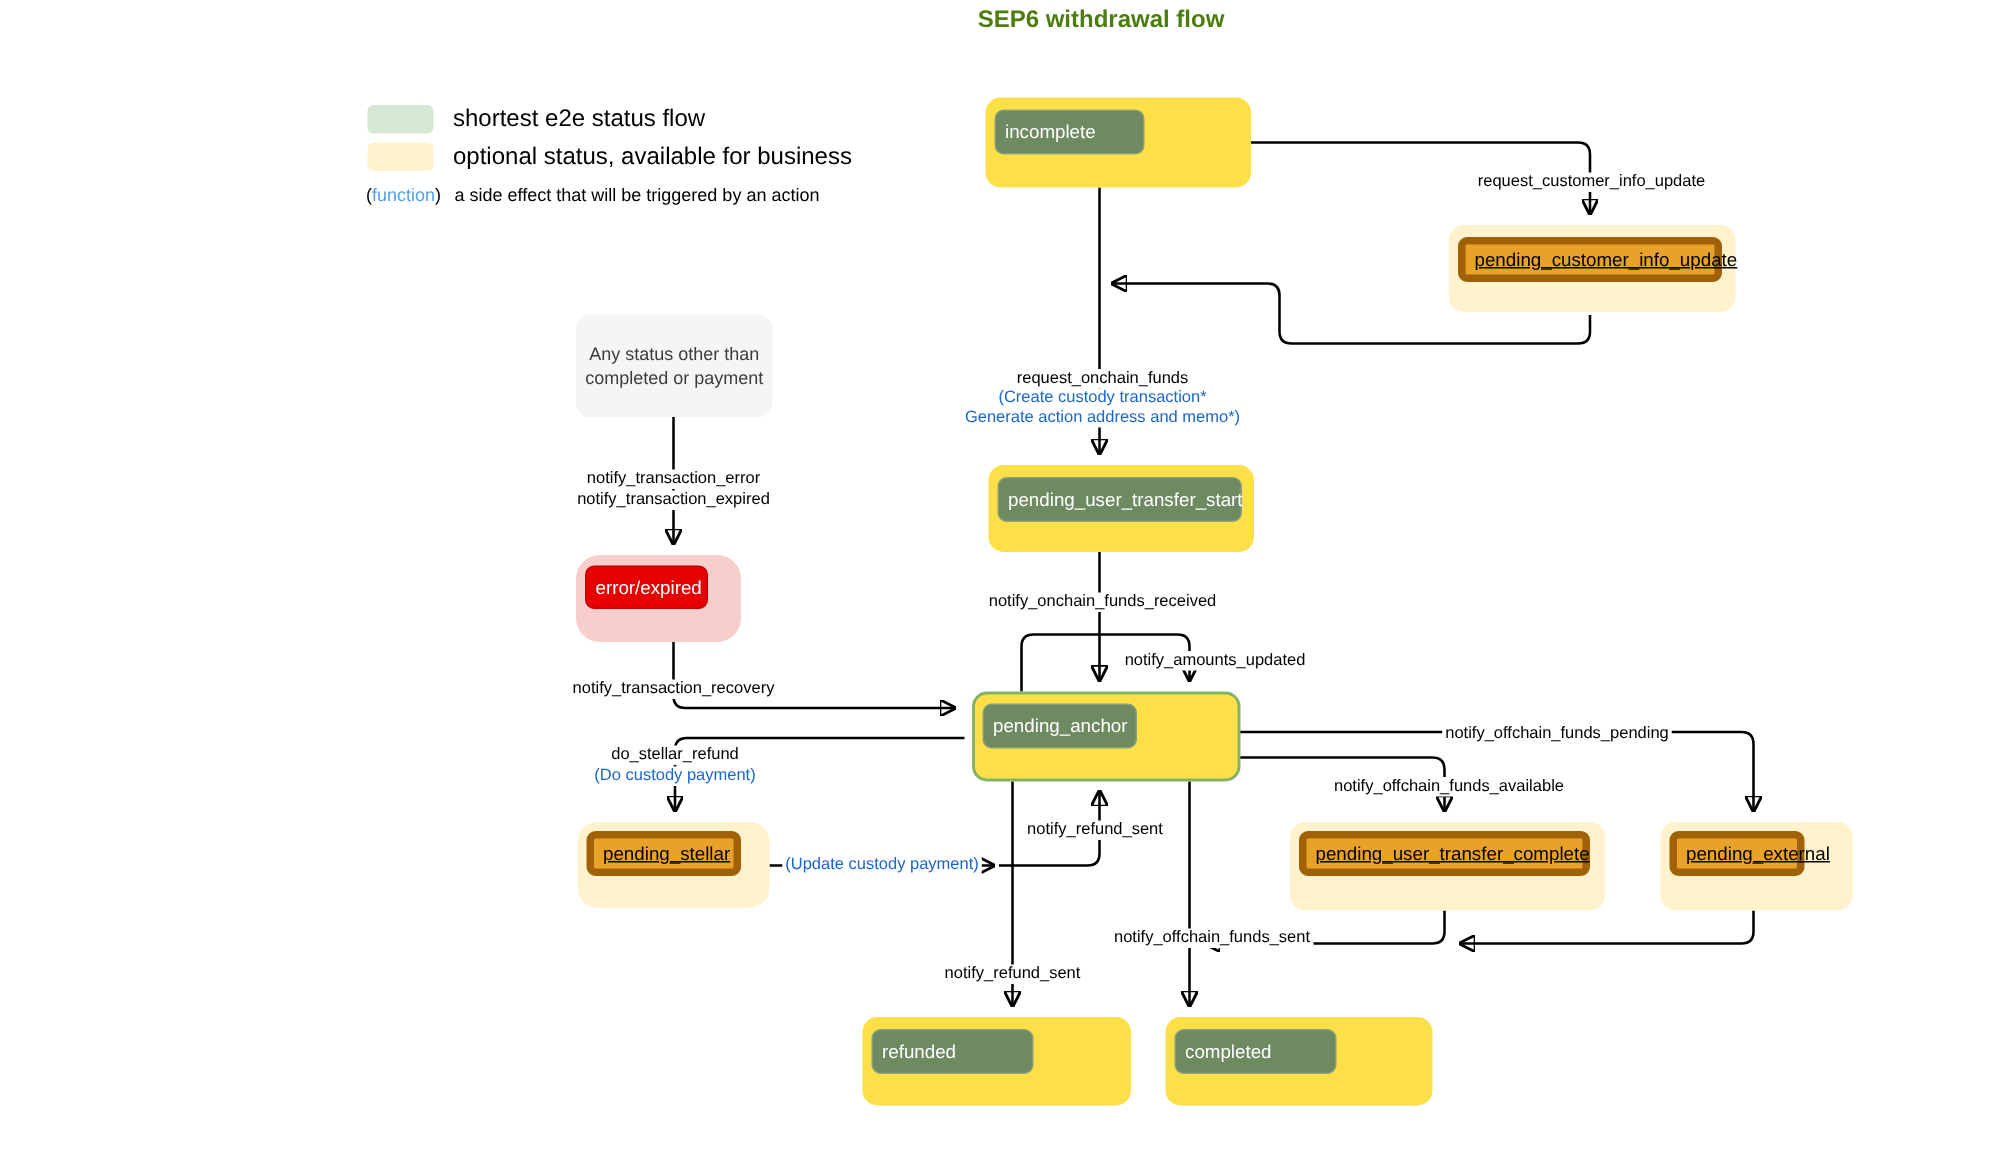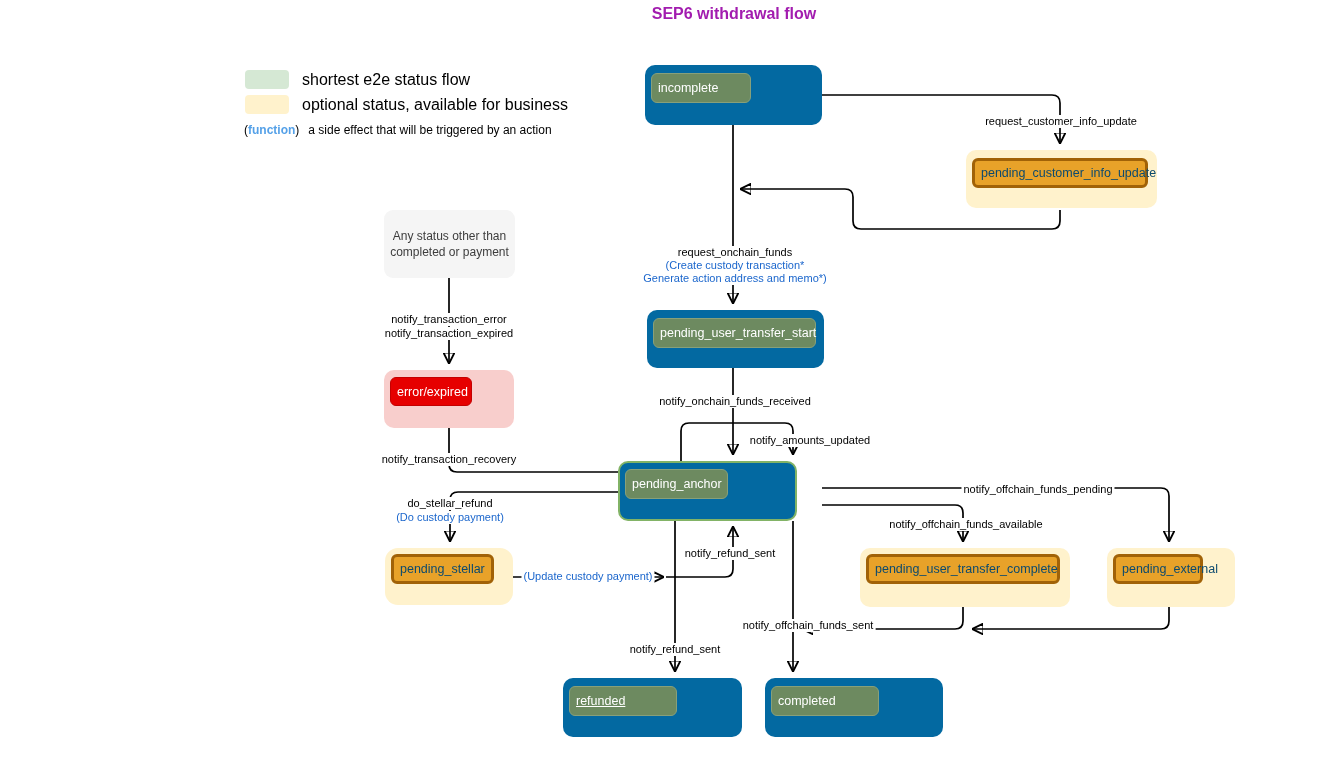--- a/index.html
+++ b/index.html
@@ -4,51 +4,51 @@
 <style>
   html,body{margin:0;padding:0;background:#ffffff;}
   #canvas{
     position:relative;width:1337px;height:770px;overflow:hidden;
     font-family:"Liberation Sans", sans-serif;background:#ffffff;
   }
   #edges{position:absolute;left:0;top:0;width:1337px;height:770px;}
   #edges path{fill:none;stroke:#000;stroke-width:1.7px;stroke-linejoin:round;}
   .title{
     position:absolute;left:734px;top:5px;transform:translateX(-50%);
-    font-size:16px;font-weight:bold;color:#a21caf;white-space:nowrap;
+    font-size:16px;font-weight:bold;color:#4d7c0f;white-space:nowrap;
   }
   .node{position:absolute;border-radius:10px;box-sizing:border-box;}
-  .node.green{background:#0369a1;}
+  .node.green{background:#fde047;margin-left:12px;}
   .node.green.bordered{border:2px solid #82b366;}
   .node.cream{background:#fff2cc;}
   .node.pink{background:#f8cecc;}
   .pill{
     position:absolute;left:6px;top:8px;border-radius:6px;
     display:flex;align-items:center;padding-left:6px;box-sizing:border-box;
     font-size:12.5px;white-space:nowrap;height:30px;
   }
   .pill.darkgreen{background:#6d8a60;color:#ffffff;border:1px solid #87a07a;}
-  .pill.orange{background:#e8a229;color:#0c4a6e;border:3px solid #a16207;}
+  .pill.orange{background:#e8a229;color:#000000;border:5px solid #a16207;text-decoration:underline;}
   .pill.red{background:#e60000;color:#ffffff;border:1px solid #c30000;}
   .notebox{
     position:absolute;left:384px;top:210px;width:131px;height:68px;
     background:#f5f5f5;border-radius:9px;color:#3d3d3d;
     display:flex;flex-direction:column;align-items:center;justify-content:center;
     font-size:12px;line-height:16px;text-align:center;
   }
   .elabel{
     position:absolute;transform:translateX(-50%);white-space:nowrap;
     font-size:11px;color:#000;background:#ffffff;padding:0 2px;line-height:13px;
   }
   .elabel.blue{color:#1b66cc;}
   .legend-row{position:absolute;display:flex;align-items:center;white-space:nowrap;}
   .swatch{width:44px;height:19px;border-radius:4px;display:inline-block;margin-right:13px;}
   .swatch.green{background:#d5e8d4;}
   .swatch.yellow{background:#fff2cc;}
-  .fn-blue{color:#55a1e8;font-weight:bold;}
+  .fn-blue{color:#55a1e8;}
 </style>
 </head>
 <body>
 
 <div id="canvas">
 
   <svg id="edges" viewBox="0 0 1337 770" xmlns="http://www.w3.org/2000/svg">
     <defs>
       <marker id="arr" viewBox="0 0 10 10" refX="8.5" refY="5" markerWidth="6.5" markerHeight="6.5" orient="auto-start-reverse">
         <path d="M0,0 L10,5 L0,10 z" fill="#000" stroke="none"></path>
@@ -93,46 +93,46 @@
 
   <div class="node cream" style="left:966px;top:150px;width:191px;height:58px;">
     <div class="pill orange" style="width:176px;">pending_customer_info_update</div>
   </div>
 
   <div class="notebox">
     <div>Any status other than</div>
     <div>completed or payment</div>
   </div>
 
-  <div class="node pink" style="left:384px;top:370px;width:130px;height:58px;">
+  <div class="node pink" style="left:384px;top:370px;width:110px;height:58px;border-radius:16px;">
     <div class="pill red" style="width:82px;height:29px;top:7px;">error/expired</div>
   </div>
 
   <div class="node green" style="left:647px;top:310px;width:177px;height:58px;">
     <div class="pill darkgreen" style="width:163px;">pending_user_transfer_start</div>
   </div>
 
-  <div class="node green bordered" style="left:618px;top:461px;width:179px;height:60px;">
+  <div class="node green bordered" style="left:636px;top:461px;width:179px;height:60px;">
     <div class="pill darkgreen" style="width:103px;left:5px;top:6px;">pending_anchor</div>
   </div>
 
   <div class="node cream" style="left:385px;top:548px;width:128px;height:57px;border-radius:13px;">
     <div class="pill orange" style="width:103px;top:6px;">pending_stellar</div>
   </div>
 
   <div class="node cream" style="left:860px;top:548px;width:210px;height:59px;">
     <div class="pill orange" style="width:194px;top:6px;">pending_user_transfer_complete</div>
   </div>
 
   <div class="node cream" style="left:1107px;top:548px;width:128px;height:59px;">
     <div class="pill orange" style="width:90px;top:6px;">pending_external</div>
   </div>
 
   <div class="node green" style="left:563px;top:678px;width:179px;height:59px;">
-    <div class="pill darkgreen" style="width:108px;text-decoration:underline;">refunded</div>
+    <div class="pill darkgreen" style="width:108px;">refunded</div>
   </div>
 
   <div class="node green" style="left:765px;top:678px;width:178px;height:59px;">
     <div class="pill darkgreen" style="width:108px;">completed</div>
   </div>
 
   <div class="elabel" style="left:1061px;top:115px;">request_customer_info_update</div>
 
   <div class="elabel" style="left:735px;top:246px;">request_onchain_funds</div>
   <div class="elabel blue" style="left:735px;top:259px;">(Create custody transaction*</div>

